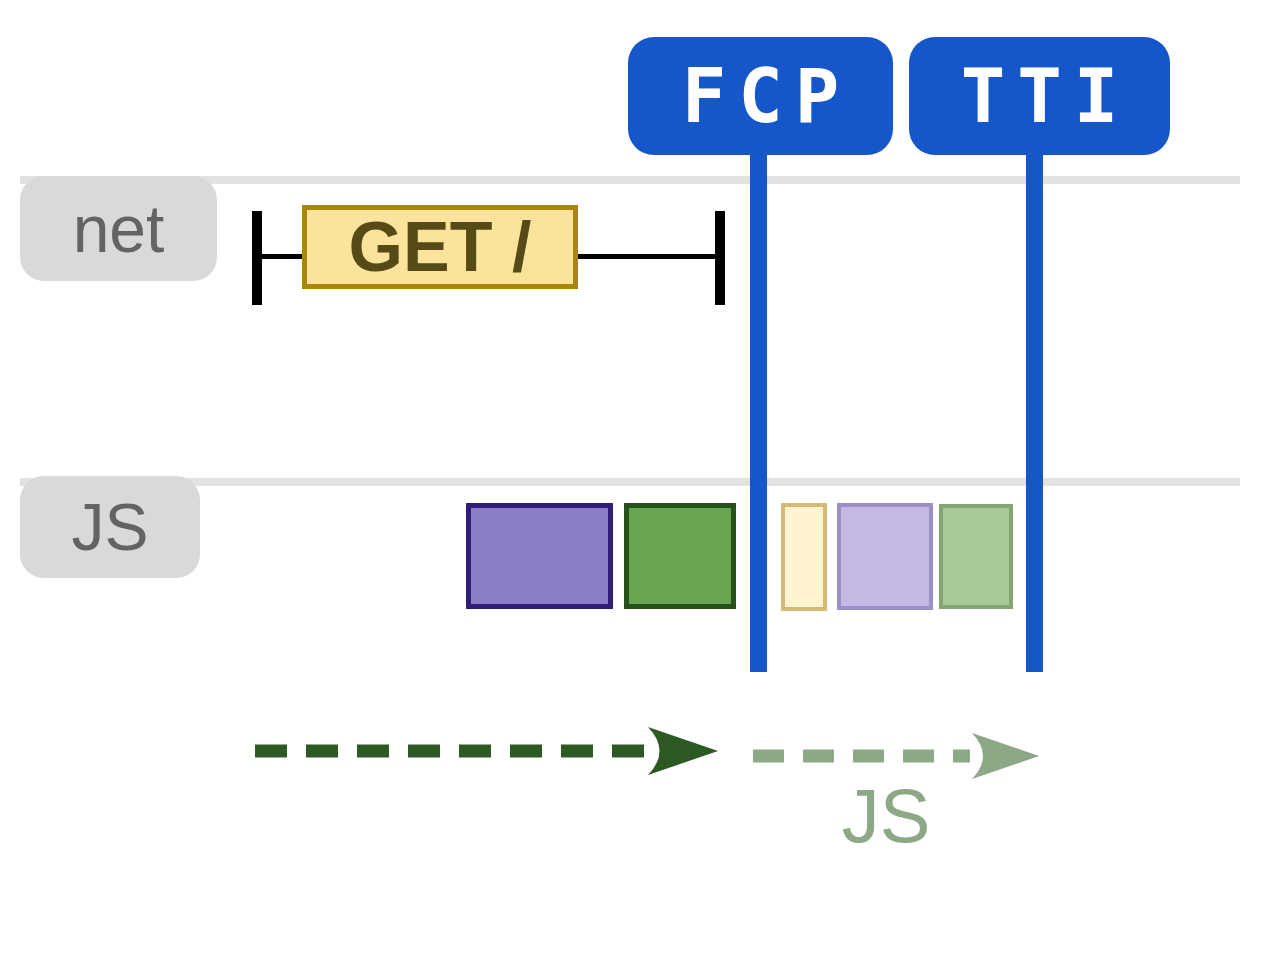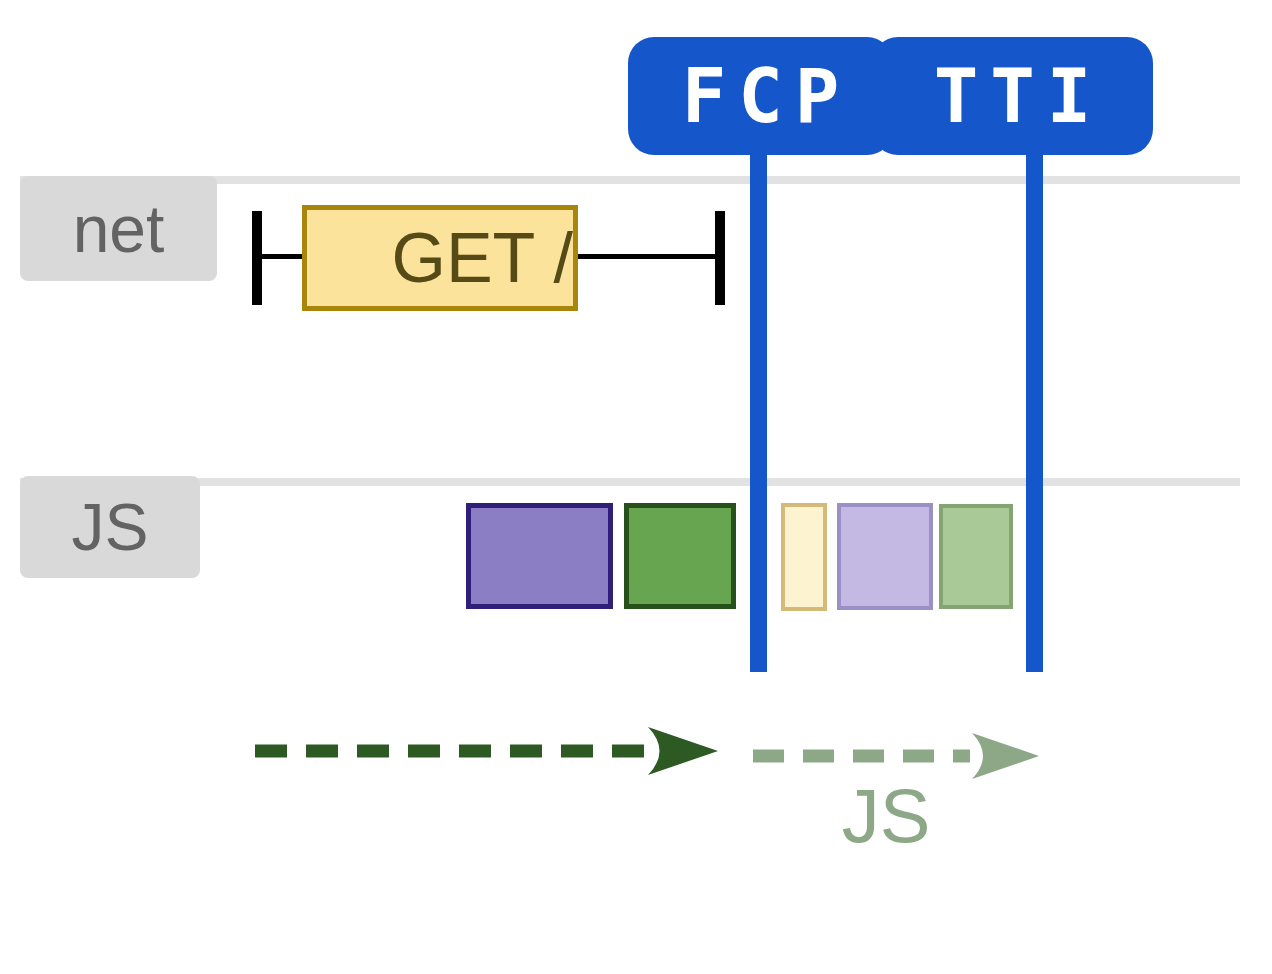--- a/index.html
+++ b/index.html
@@ -23,21 +23,21 @@
     height: 8px;
     z-index: 1;
   }
   .net-line { top: 176px; }
   .js-line  { top: 478px; }
 
   
   .lane-label {
     position: absolute;
     left: 20px;
-    border-radius: 8px;
+    border-radius: 24px;
     display: flex;
     align-items: center;
     justify-content: center;
     font-size: 66px;
     z-index: 2;
   }
   .net-label { top: 176px; width: 197px; height: 105px; }
   .js-label  { top: 476px; width: 180px; height: 102px; }
 
   
@@ -51,21 +51,21 @@
     justify-content: center;
     color: #ffffff;
     font-family: "DejaVu Sans Mono", monospace;
     font-weight: bold;
     font-size: 74px;
     letter-spacing: 12px;
     text-indent: 12px;
     z-index: 4;
   }
   .fcp-badge { left: 628px; width: 265px; }
-  .tti-badge { left: 872px; width: 281px; }
+  .tti-badge { left: 909px; width: 261px; }
   .stem {
     position: absolute;
     top: 150px;
     width: 17px;
     height: 522px;
     z-index: 3;
   }
   .fcp-stem { left: 750px; }
   .tti-stem { left: 1026px; }
 
@@ -85,29 +85,30 @@
     height: 94px;
     z-index: 2;
   }
   .tick-left  { left: 252px; }
   .tick-right { left: 715px; }
   .get-box {
     position: absolute;
     left: 302px;
     top: 205px;
     width: 276px;
-    height: 106px;
+    height: 84px;
     border-style: solid;
     border-width: 5px;
     box-sizing: border-box;
     display: flex;
     align-items: center;
-    justify-content: flex-end;
+    justify-content: center;
     font-size: 70px;
     z-index: 3;
+    font-weight: bold;
   }
 
   
   .task {
     position: absolute;
     border-style: solid;
     box-sizing: border-box;
     z-index: 2;
   }
   .task-1 { left: 466px; top: 503px; width: 147px; height: 106px; border-width: 5px; }

